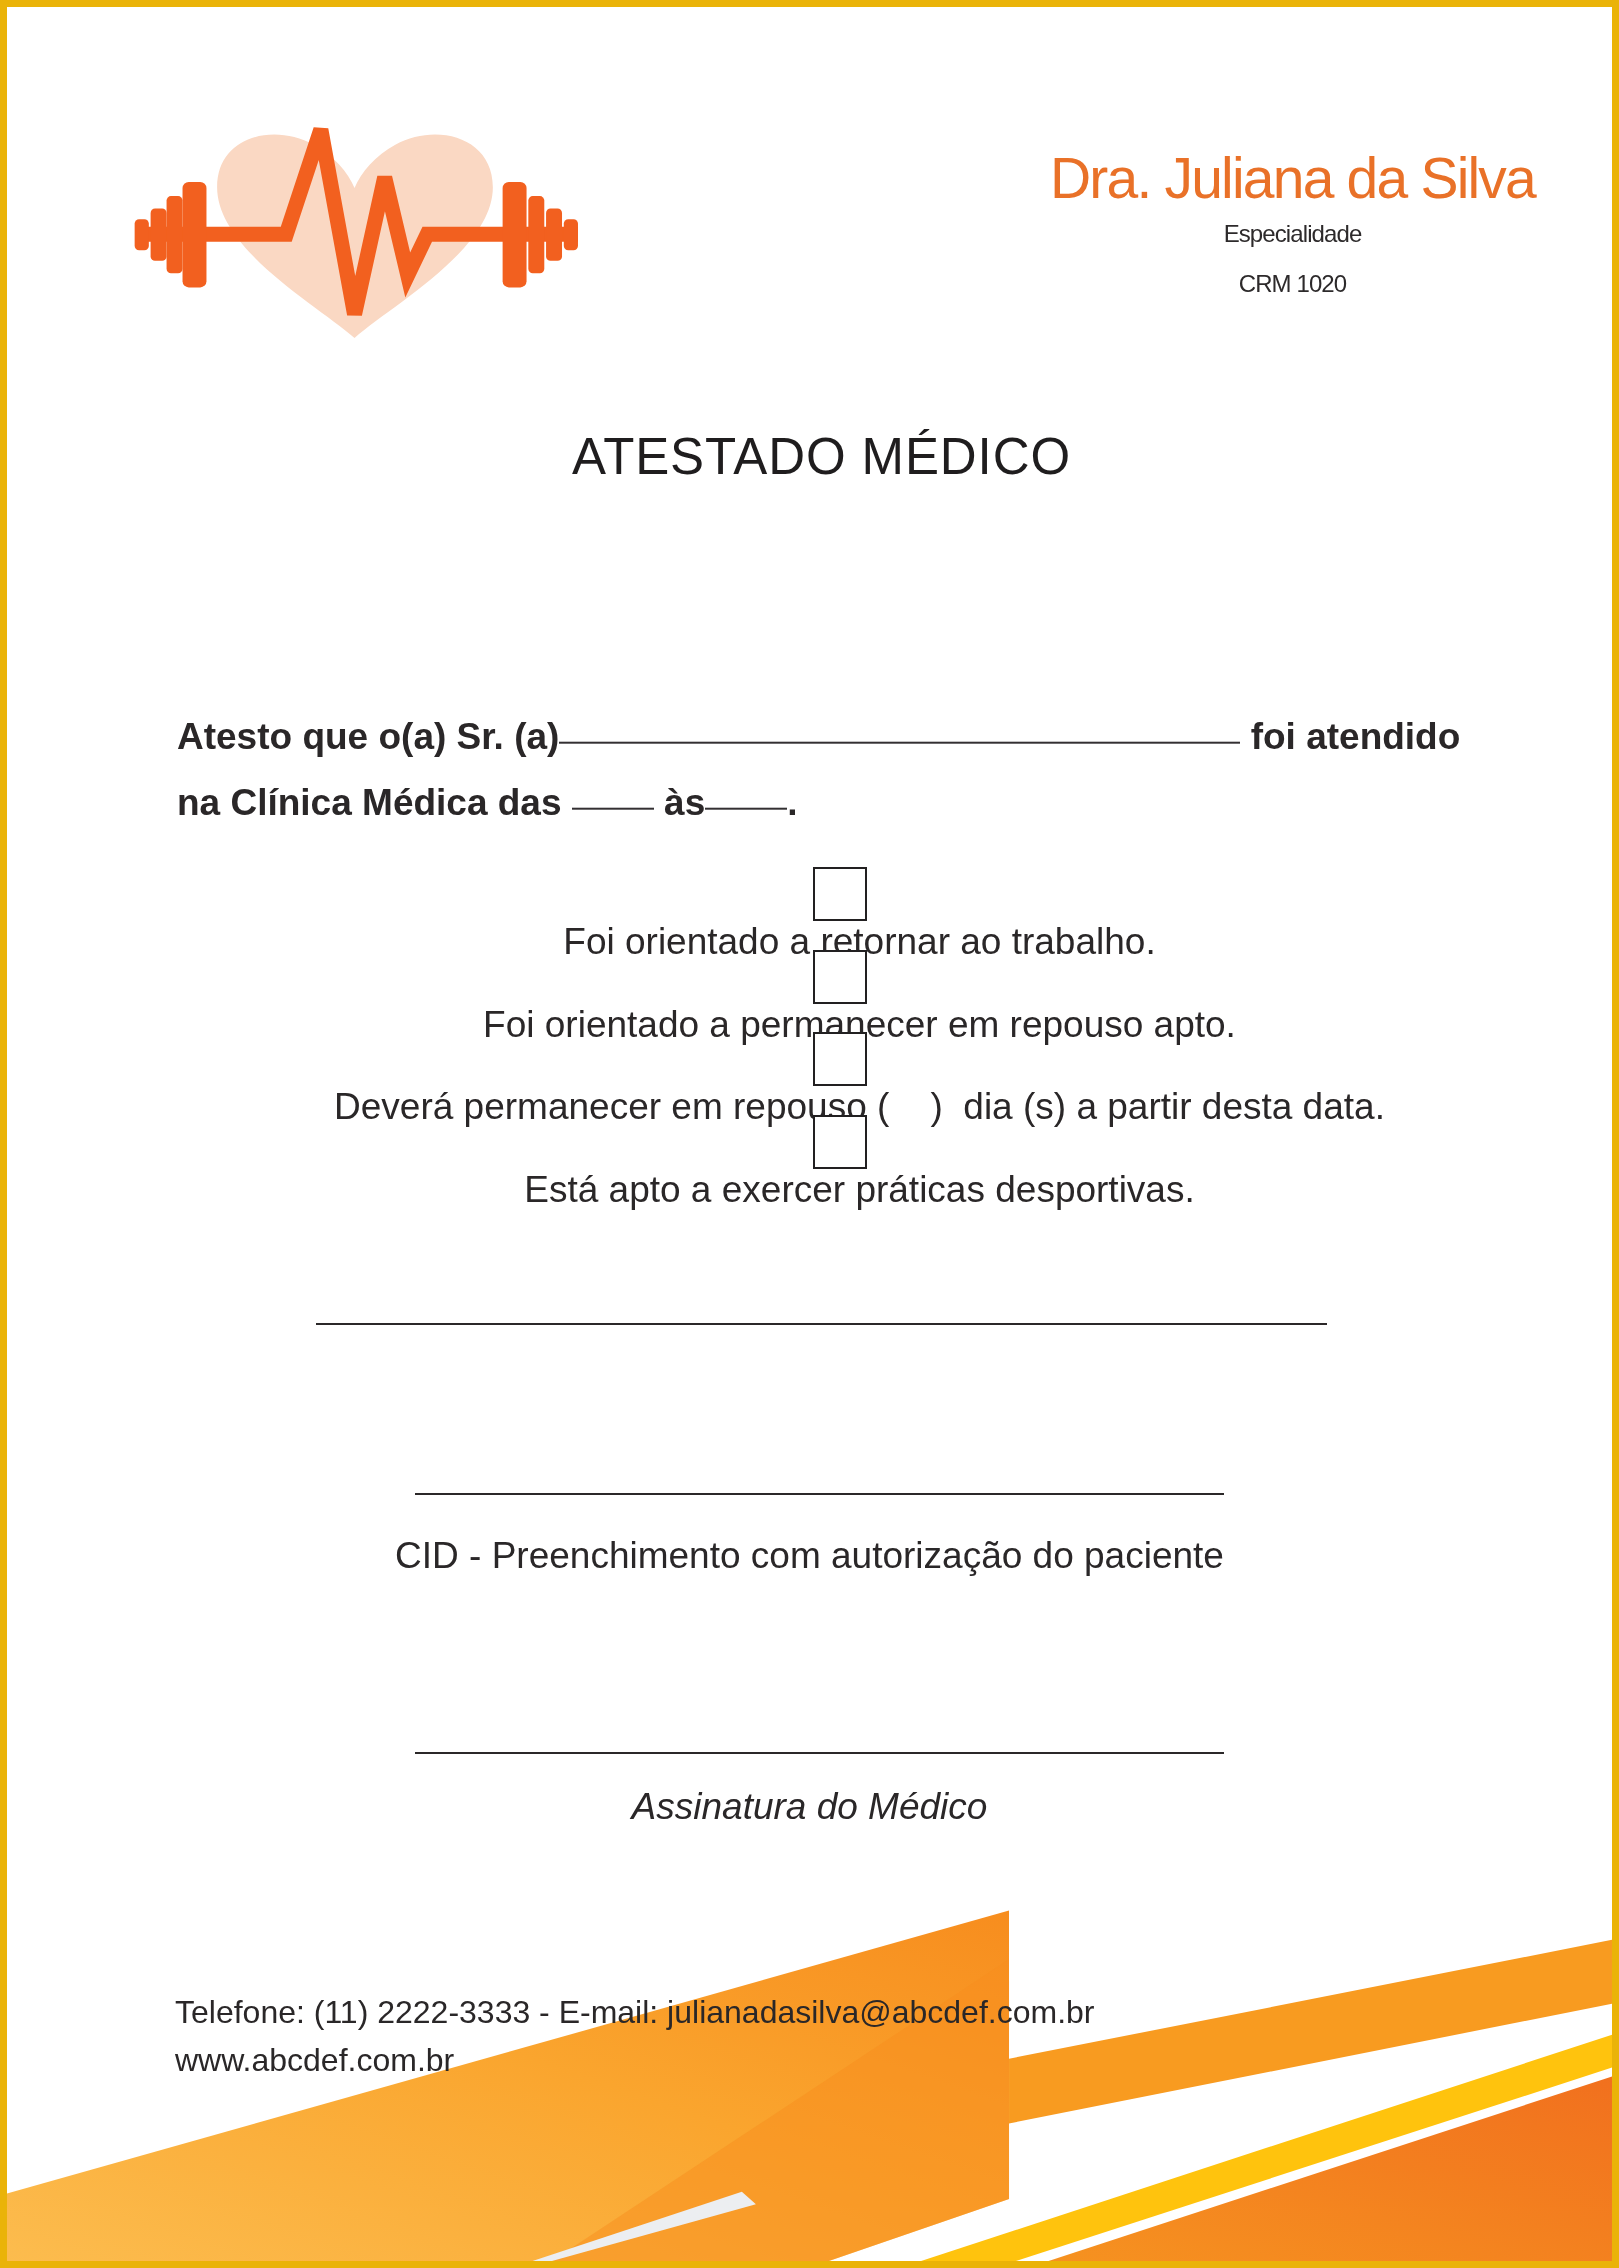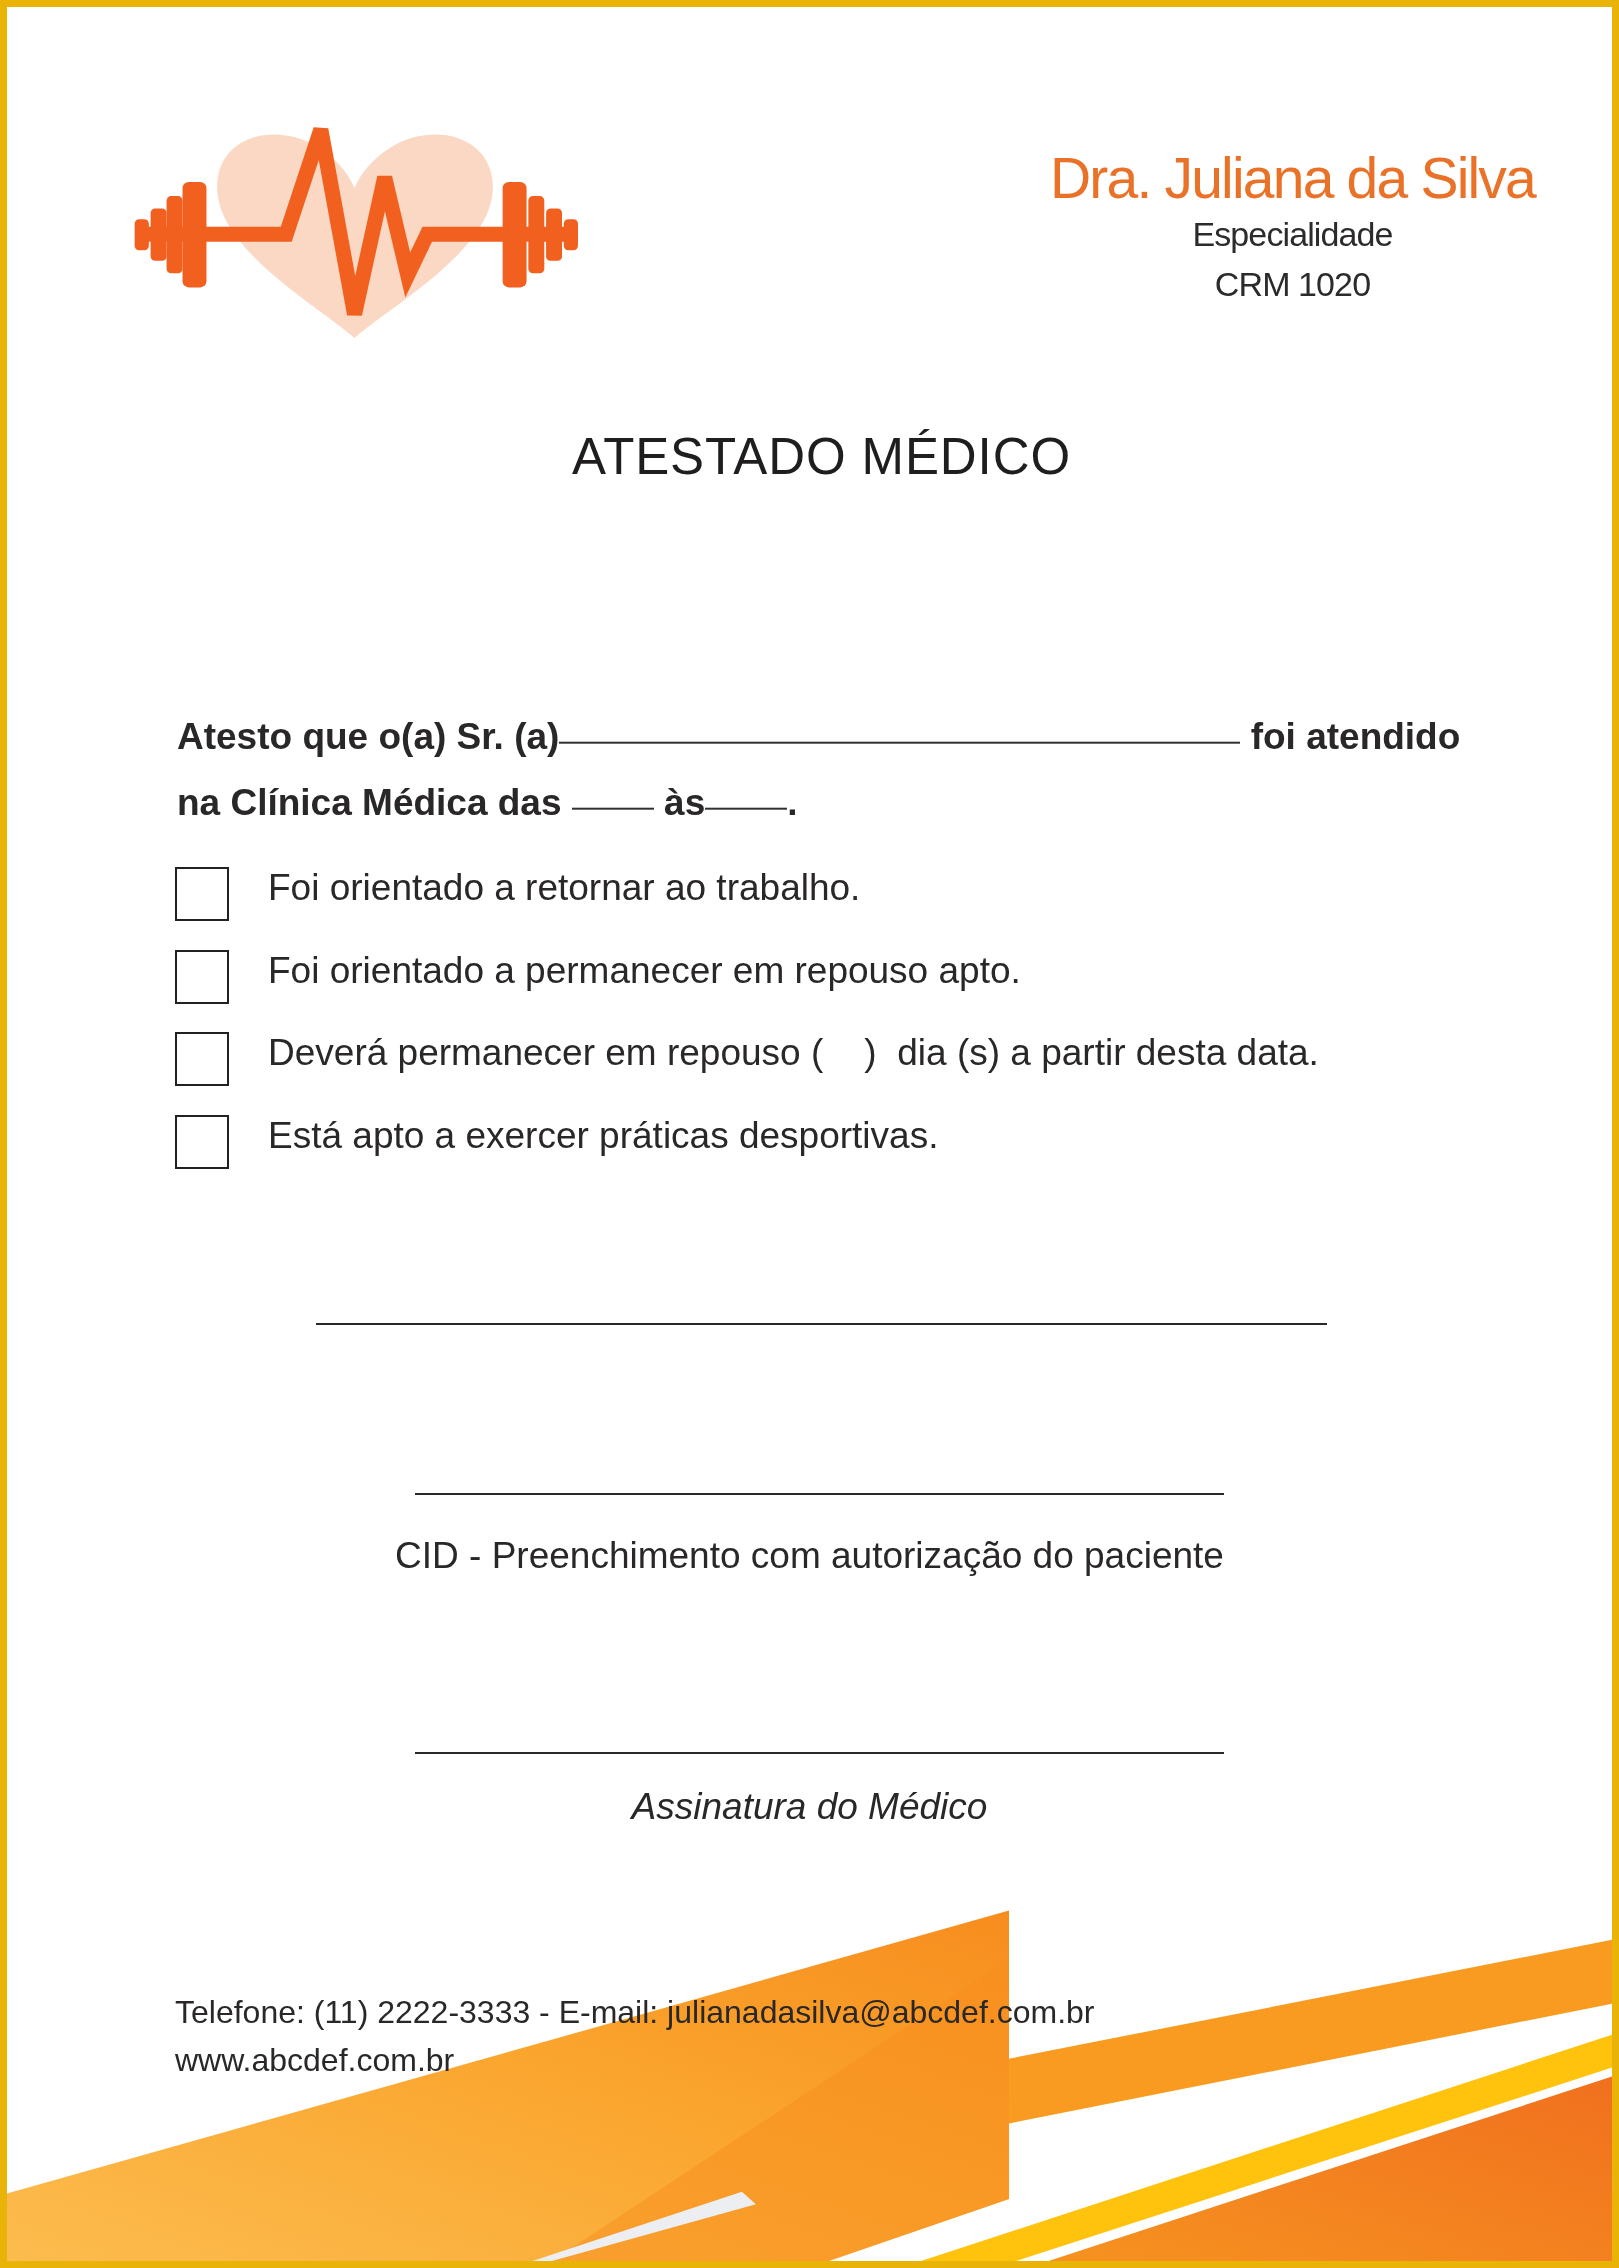--- a/index.html
+++ b/index.html
@@ -18,21 +18,21 @@
   .logo{left:124px;top:96px;width:479px;height:266px;}
   .doctor-block{
     left:993px;top:140px;width:585px;
     text-align:center;z-index:2;
   }
   .doctor-name{
     font-size:57px;line-height:62px;letter-spacing:-1.8px;
     color:#E97128;white-space:nowrap;font-weight:400;
   }
   .doctor-sub{
-    font-size:34px;line-height:50px;letter-spacing:-0.9px;color:#2d2a2b;
+    font-size:24px;line-height:50px;letter-spacing:-0.9px;color:#2d2a2b;
   }
   
   .doc-title{
     left:12px;top:420px;width:100%;text-align:center;
     font-size:51px;letter-spacing:0.9px;color:#1f1d1e;font-weight:400;
   }
   
   .intro{
     left:170px;top:697px;width:1295px;
     font-size:37px;line-height:66px;color:#2a2728;font-weight:bold;
@@ -40,22 +40,22 @@
   .blank{
     display:inline-block;
     border-bottom:2.7px solid #333032;
     transform:translateY(-5.3px);
   }
   .blank-name{width:681px;}
   .blank-small{width:82px;}
   
   .checklist{left:168px;top:860px;width:1330px;}
   .check-row{
-    display:flex;
-    height:55px;margin-bottom:27.5px;
+    display:flex;align-items:center;
+    height:55px;margin-bottom:27.5px;flex-direction:column;
   }
   .checkbox{
     width:50px;height:50px;flex:0 0 auto;
     border:2.7px solid #222021;background:#fff;
   }
   .check-label{
     margin-left:39px;font-size:37px;color:#2a2728;white-space:nowrap;
   }
   
   .rule{border-top:2.7px solid #2b2829;height:0;}

